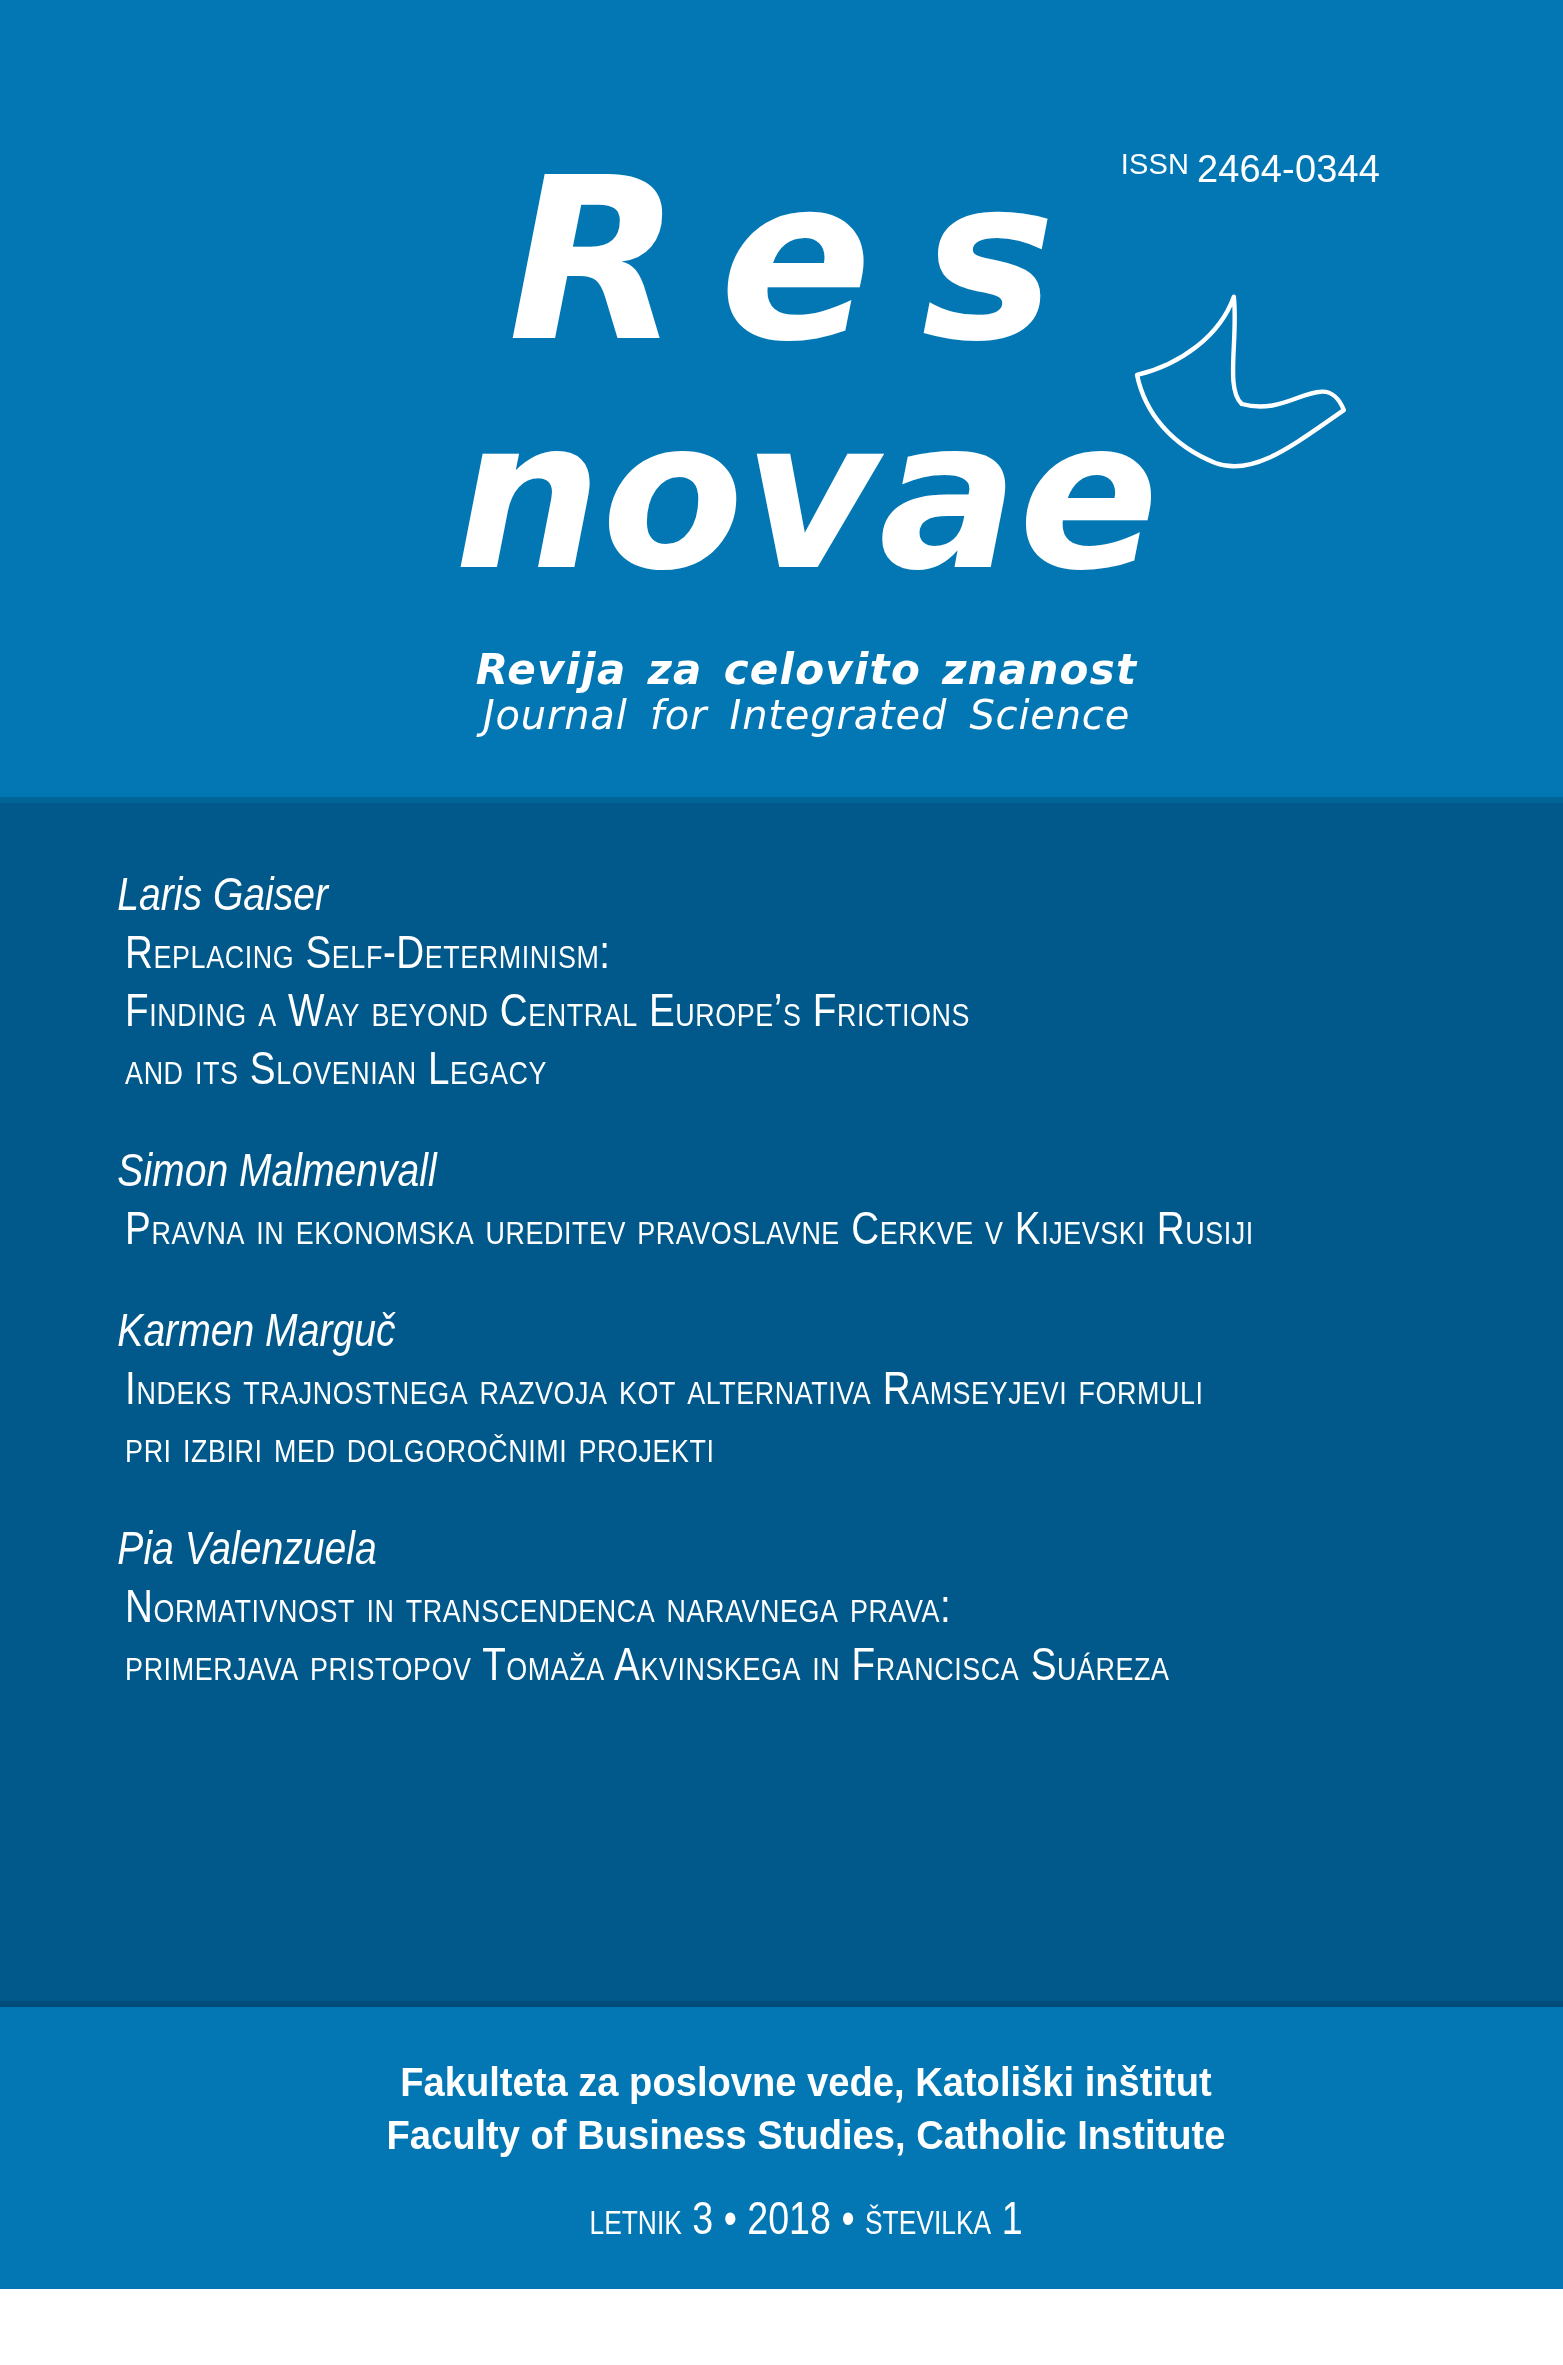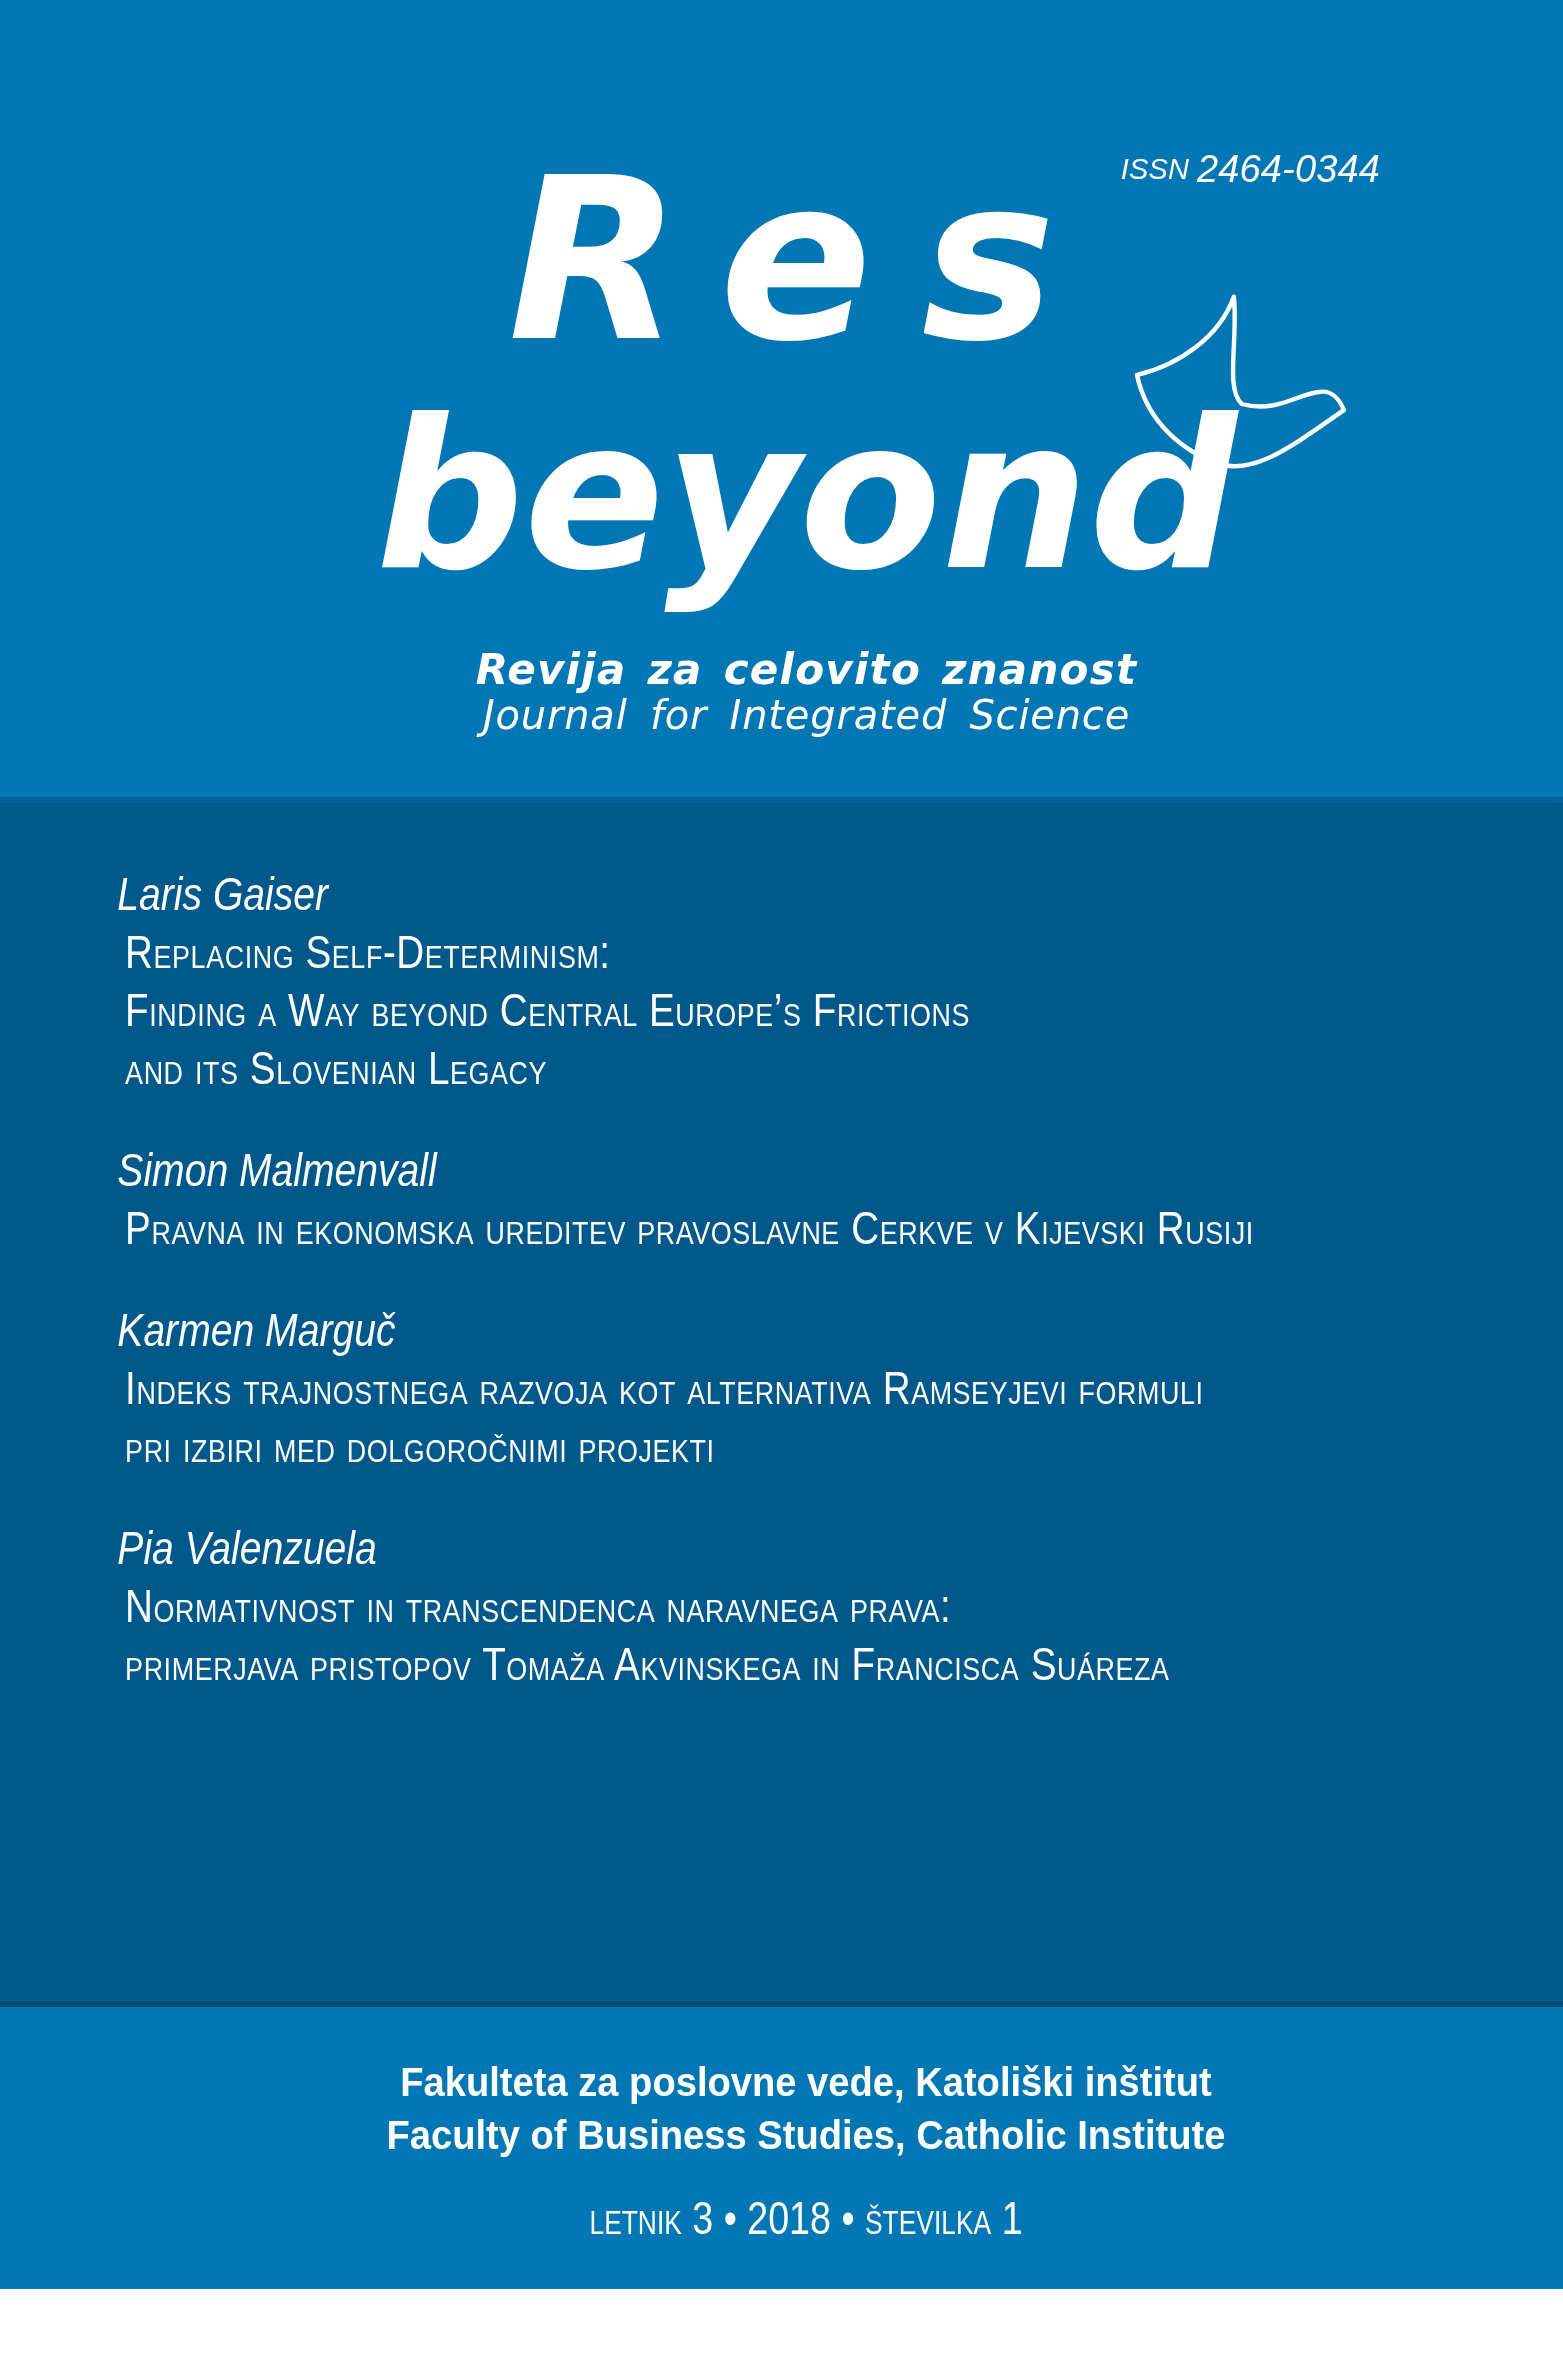--- a/index.html
+++ b/index.html
@@ -18,22 +18,22 @@
   .band-middle { height: 1204px; background: var(--band-dark); }
   .band-bottom { height: 282px;  background: var(--band-light); padding-left: 48px; }
   .band-top::after, .band-middle::after {
     content: ""; position: absolute; left: 0; right: 0; bottom: 0;
     height: 6.2px; background: rgba(0, 25, 45, 0.20); pointer-events: none;
   }
 
   
   .issn {
     position: absolute; top: 148px; right: 184px;
-    display: flex; align-items: center; white-space: nowrap;
-    font-family: "Liberation Sans", sans-serif; letter-spacing: 0.01em; font-style: italic;
+    display: flex; align-items: flex-start; white-space: nowrap;
+    font-family: "Liberation Sans", sans-serif; letter-spacing: 0.01em;
   }
   .issn-label  { font-size: 29px; font-weight: 400; }
   .issn-number { font-size: 38px; font-weight: 400; margin-left: 8px; }
 
   .masthead { position: absolute; top: 0; left: 49px; right: 0; height: 100%; }
   .masthead > div { position: absolute; left: 0; right: 0; text-align: center; white-space: nowrap; }
 
   .res {
     top: 148px; font-family: "DejaVu Sans", sans-serif;
     font-style: italic; font-weight: bold;
@@ -85,21 +85,21 @@
 <div class="page">
 
   <section class="band band-top">
     <div class="issn">
       <span class="issn-label">ISSN</span>
         <span class="issn-number">2464-0344</span>
     </div>
 
     <div class="masthead">
       <div class="res">Res</div>
-      <div class="novae">beyond</div>
+      <div class="novae">novae</div>
       <div class="subtitle-sl">Revija za celovito znanost</div>
       <div class="subtitle-en">Journal for Integrated Science</div>
     </div>
 
     <svg class="dove" viewBox="0 0 240 200" xmlns="http://www.w3.org/2000/svg" aria-hidden="true">
       <path d="M 113 3
                C 97 48, 52 80, 3 92
                C 12 135, 42 172, 92 192
                C 135 208, 180 172, 238 132
                C 233 119, 224 110, 212 111

